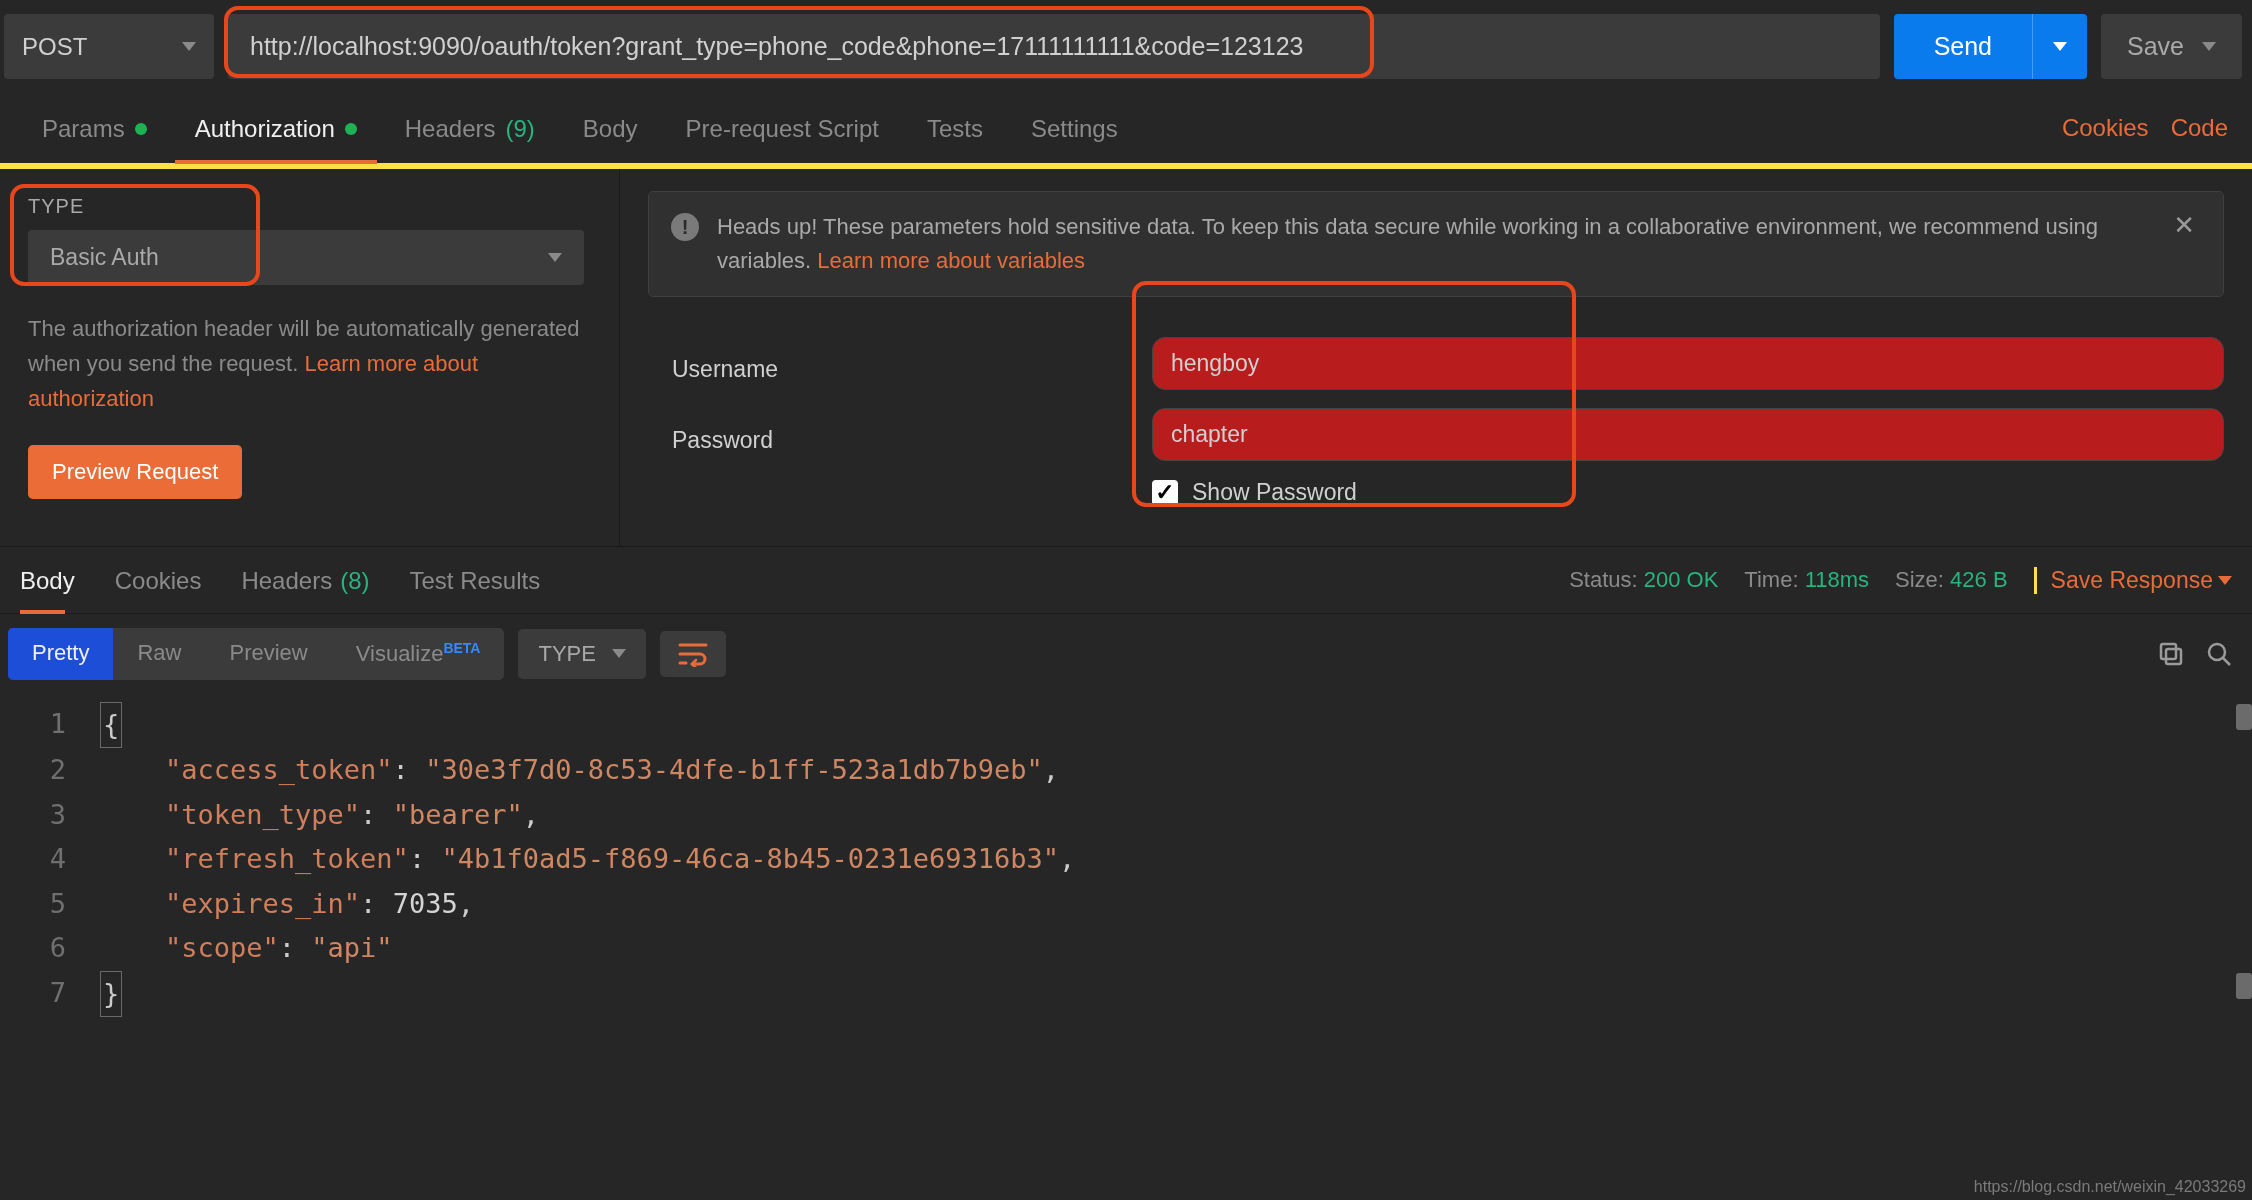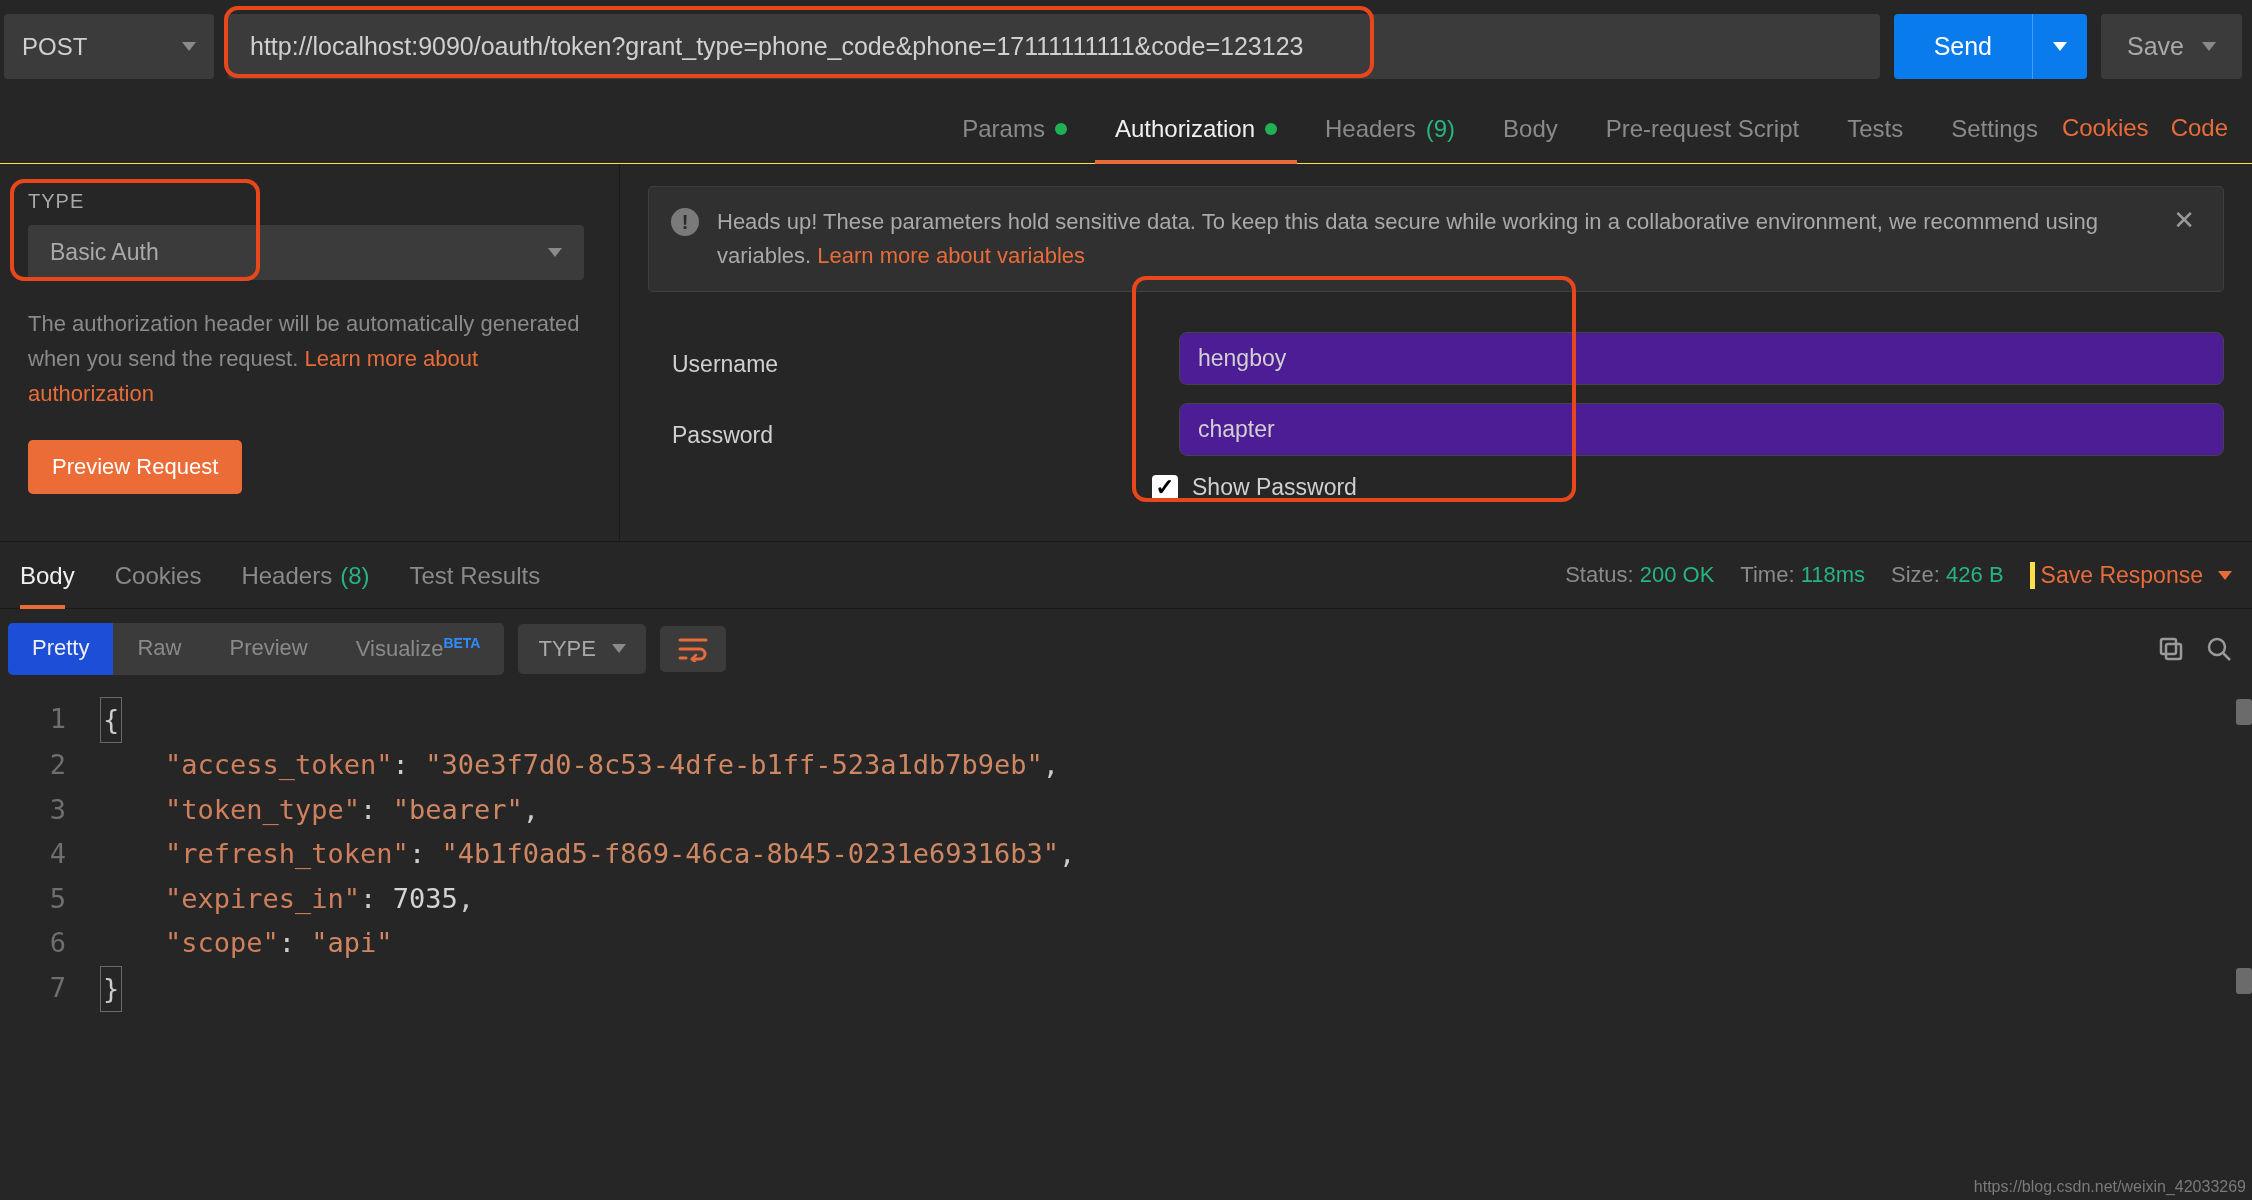--- a/index.html
+++ b/index.html
@@ -94,23 +94,23 @@
     background: var(--bg-button);
     color: var(--text-muted);
     border-radius: 4px;
     padding: 0 26px;
     font-size: 25px;
   }
   .request-bar > * { height: 65px; }
 
   
   .tabs-row {
-    display:flex; align-items:center; justify-content:flex-end;
+    display:flex; align-items:center; justify-content:space-between;
     padding: 0 18px;
-    border-bottom: 1px solid #fde047;
+    border-bottom: 6px solid #fde047;
   }
   .tabs-left { display:flex; align-items:center; }
   .tab {
     padding: 22px 24px 20px;
     color: var(--text-dim);
     font-size: 24px;
     display:flex;align-items:center;gap:10px;
     position:relative;
   }
   .tab.active { color: var(--white); }
@@ -200,27 +200,26 @@
   .cred-grid {
     margin-top: 40px;
     display:grid;
     grid-template-columns: 480px 1fr;
     row-gap: 18px;
     align-items:center;
     padding-left: 24px;
   }
   .cred-grid label { color: var(--text-main); font-size:23px;margin-top:12px; }
   .cred-input {
-    background: #4c1d95;
+    background: #b91c1c;
     border:1px solid #444;
-    border-radius:8px;
+    border-radius:13px;
     padding: 12px 18px;
     font-size: 23px;
     color: var(--text-main);
-    margin-left: 27px;
   }
   .showpw { display:flex;align-items:center;gap:14px; font-size:23px; }
   .chk {
     width:26px;height:26px;background:#fff;border-radius:4px;
     display:flex;align-items:center;justify-content:center;color:#000;font-weight:bold;
   }
   .cred-highlight {
     position:absolute;
     border:4px solid var(--highlight-red);
     border-radius:14px;
@@ -233,21 +232,21 @@
     display:flex; align-items:center; justify-content:space-between;
     padding: 0 20px;
     border-bottom:1px solid #1a1a1a;
   }
   .resp-tabs-left{display:flex;}
   .rtab { padding: 20px 20px 18px; color: var(--text-dim); font-size:24px; display:flex;gap:8px;position:relative;}
   .rtab.active { color: var(--white); }
   .rtab.active::after{content:"";position:absolute;left:0;right:30px;bottom:-1px;height:4px;background:var(--orange);}
   .resp-meta { display:flex; align-items:center; gap:26px; font-size:22px; color:var(--text-dim);}
   .resp-meta .val { color: var(--green-text); }
-  .save-resp { color: var(--orange); display:flex;align-items:center;gap:15px;font-size:23px;padding-left:6px;border-left:5px solid #fde047;}
+  .save-resp { color: var(--orange); display:flex;align-items:center;gap:5px;font-size:23px;padding-left:14px;border-left:3px solid #fde047;}
   .save-resp .caret-down{border-top-color:var(--orange);}
 
   
   .body-toolbar {
     display:flex;align-items:center;gap:14px;
     padding: 14px 20px 14px 8px;
   }
   .seg-group{display:flex;background:var(--bg-button);border-radius:5px;overflow:hidden;}
   .seg{padding:12px 24px;color:var(--text-dim);font-size:22px;}
   .seg.active{background:#1d4ed8;color:var(--white);}

